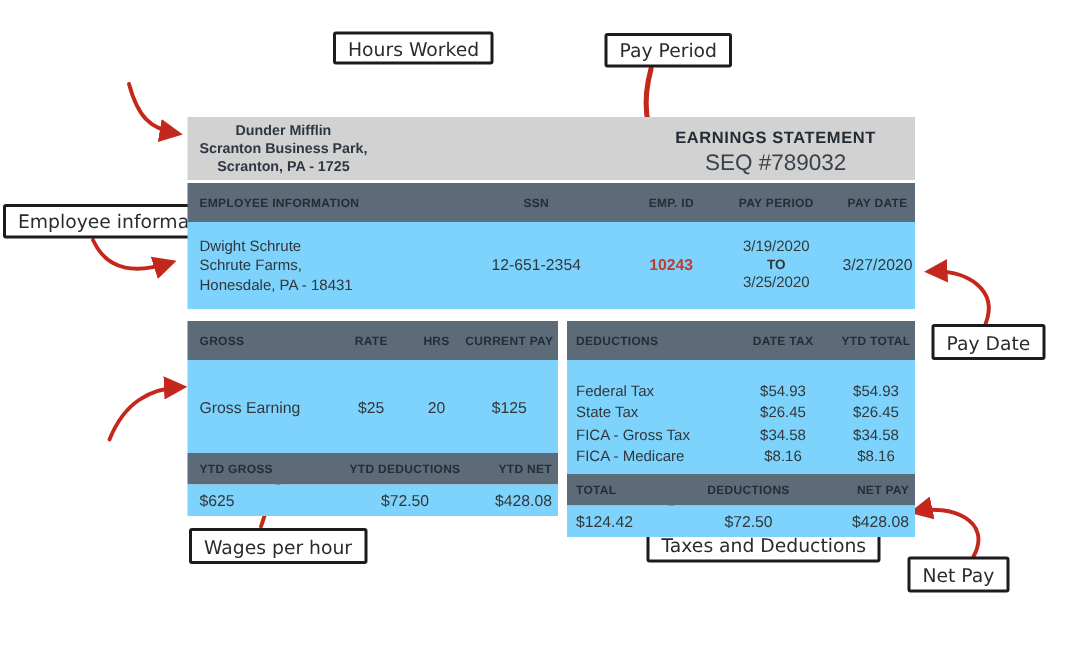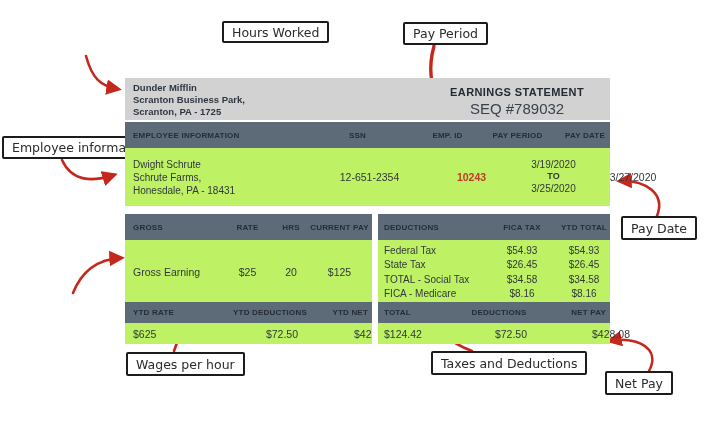--- a/index.html
+++ b/index.html
@@ -13,28 +13,28 @@
     display:flex;align-items:center;justify-content:center;
     font-size:12.5px;color:#2b2b2b;padding:2px 8px;box-sizing:border-box;
     font-family:"DejaVu Sans",sans-serif;white-space:nowrap;
   }
   
   .stub{position:absolute;left:125px;top:78px;width:485px;height:268px;}
   .band-top{
     height:42px;background:#d2d2d3;display:flex;justify-content:space-between;
     padding:4px 10px 0 8px;box-sizing:border-box;
   }
-  .biz{font-size:9.5px;font-weight:bold;color:#2e3741;line-height:1.25;}
+  .biz{font-size:9.5px;font-weight:bold;color:#2e3741;line-height:1.25;text-align:center;}
   .stmt{text-align:center;padding-right:16px;}
   .stmt-title{font-size:11px;font-weight:bold;color:#232c35;letter-spacing:.4px;margin-top:4px;}
   .stmt-seq{font-size:15px;color:#39424b;margin-top:2px;}
   .gap-h{height:2px;background:#fff;}
   .row{box-sizing:border-box;}
   .dark{background:#5d6b79;color:#242d36;font-size:8px;font-weight:bold;letter-spacing:.2px;}
-  .light{background:#bef264;color:#32373c;font-size:10.5px;gap:12px;}
+  .light{background:#7dd3fc;color:#32373c;font-size:10.5px;}
   .grid5{display:grid;grid-template-columns:170px 125px 55px 85px 50px;align-items:center;}
   .info-head{height:26px;}
   .info-head span:nth-child(1){padding-left:8px;}
   .info-head span:nth-child(2),.info-head span:nth-child(3),
   .info-head span:nth-child(4),.info-head span:nth-child(5){text-align:center;}
   .emp-band{height:58px;}
   .emp-name{padding-left:8px;font-size:10px;line-height:1.3;color:#31363b;}
   .center{text-align:center;}
   .emp-id{color:#c23a2b;font-weight:bold;}
   .pp{font-size:10px;line-height:1.25;}
@@ -53,21 +53,21 @@
   .grid-ytd{display:grid;grid-template-columns:90px 110px 47px;align-items:center;}
   .grid-ytd .h1{padding-left:8px;}
   .grid-ytd .c{text-align:center;}
   .grid-ytd .r{text-align:right;padding-right:4px;}
   .grid-tot{display:grid;grid-template-columns:80px 82px 70px;align-items:center;}
   .grid-tot .h1{padding-left:6px;}
   .grid-tot .c{text-align:center;}
   .grid-tot .r{text-align:right;padding-right:4px;}
   .mid-head{height:26px;}
   .body-l{height:62px;padding-top:26px;box-sizing:border-box;}
-  .body-r{height:62px;padding-top:3px;box-sizing:border-box;}
+  .body-r{height:76px;padding-top:14px;box-sizing:border-box;}
   .ded-row{height:14.5px;font-size:10px;}
   .tot-head{height:21px;}
   .tot-vals{height:21px;font-size:10.5px;}
   
   .arrows{position:absolute;left:0;top:0;width:720px;height:430px;pointer-events:none;}
   .arrow{fill:none;stroke:#c4281c;stroke-width:2.6;stroke-linecap:round;}
 </style>
 </head>
 <body>
 
@@ -164,52 +164,52 @@
         </div>
         <div class="light body-l">
           <div class="grid-income">
             <span class="h1">Gross Earning</span>
             <span class="c">$25</span>
             <span class="c">20</span>
             <span class="c">$125</span>
           </div>
         </div>
         <div class="row dark grid-ytd tot-head">
-          <span class="h1">YTD RATE</span>
+          <span class="h1">YTD GROSS</span>
           <span class="c">YTD DEDUCTIONS</span>
           <span class="r">YTD NET</span>
         </div>
         <div class="row light grid-ytd tot-vals">
           <span class="h1">$625</span>
           <span class="c">$72.50</span>
           <span class="r">$428.08</span>
         </div>
       </div>
 
       <div class="vgap"></div>
 
       <div class="panel-r">
         <div class="row dark grid-ded mid-head">
           <span class="h1">DEDUCTIONS</span>
-          <span class="c">FICA TAX</span>
+          <span class="c">DATE TAX</span>
           <span class="c">YTD TOTAL</span>
         </div>
         <div class="light body-r">
           <div class="grid-ded ded-row">
             <span class="h1">Federal Tax</span>
             <span class="c">$54.93</span>
             <span class="c">$54.93</span>
           </div>
           <div class="grid-ded ded-row">
             <span class="h1">State Tax</span>
             <span class="c">$26.45</span>
             <span class="c">$26.45</span>
           </div>
           <div class="grid-ded ded-row">
-            <span class="h1">TOTAL - Social Tax</span>
+            <span class="h1">FICA - Gross Tax</span>
             <span class="c">$34.58</span>
             <span class="c">$34.58</span>
           </div>
           <div class="grid-ded ded-row">
             <span class="h1">FICA - Medicare</span>
             <span class="c">$8.16</span>
             <span class="c">$8.16</span>
           </div>
         </div>
         <div class="row dark grid-tot tot-head">

